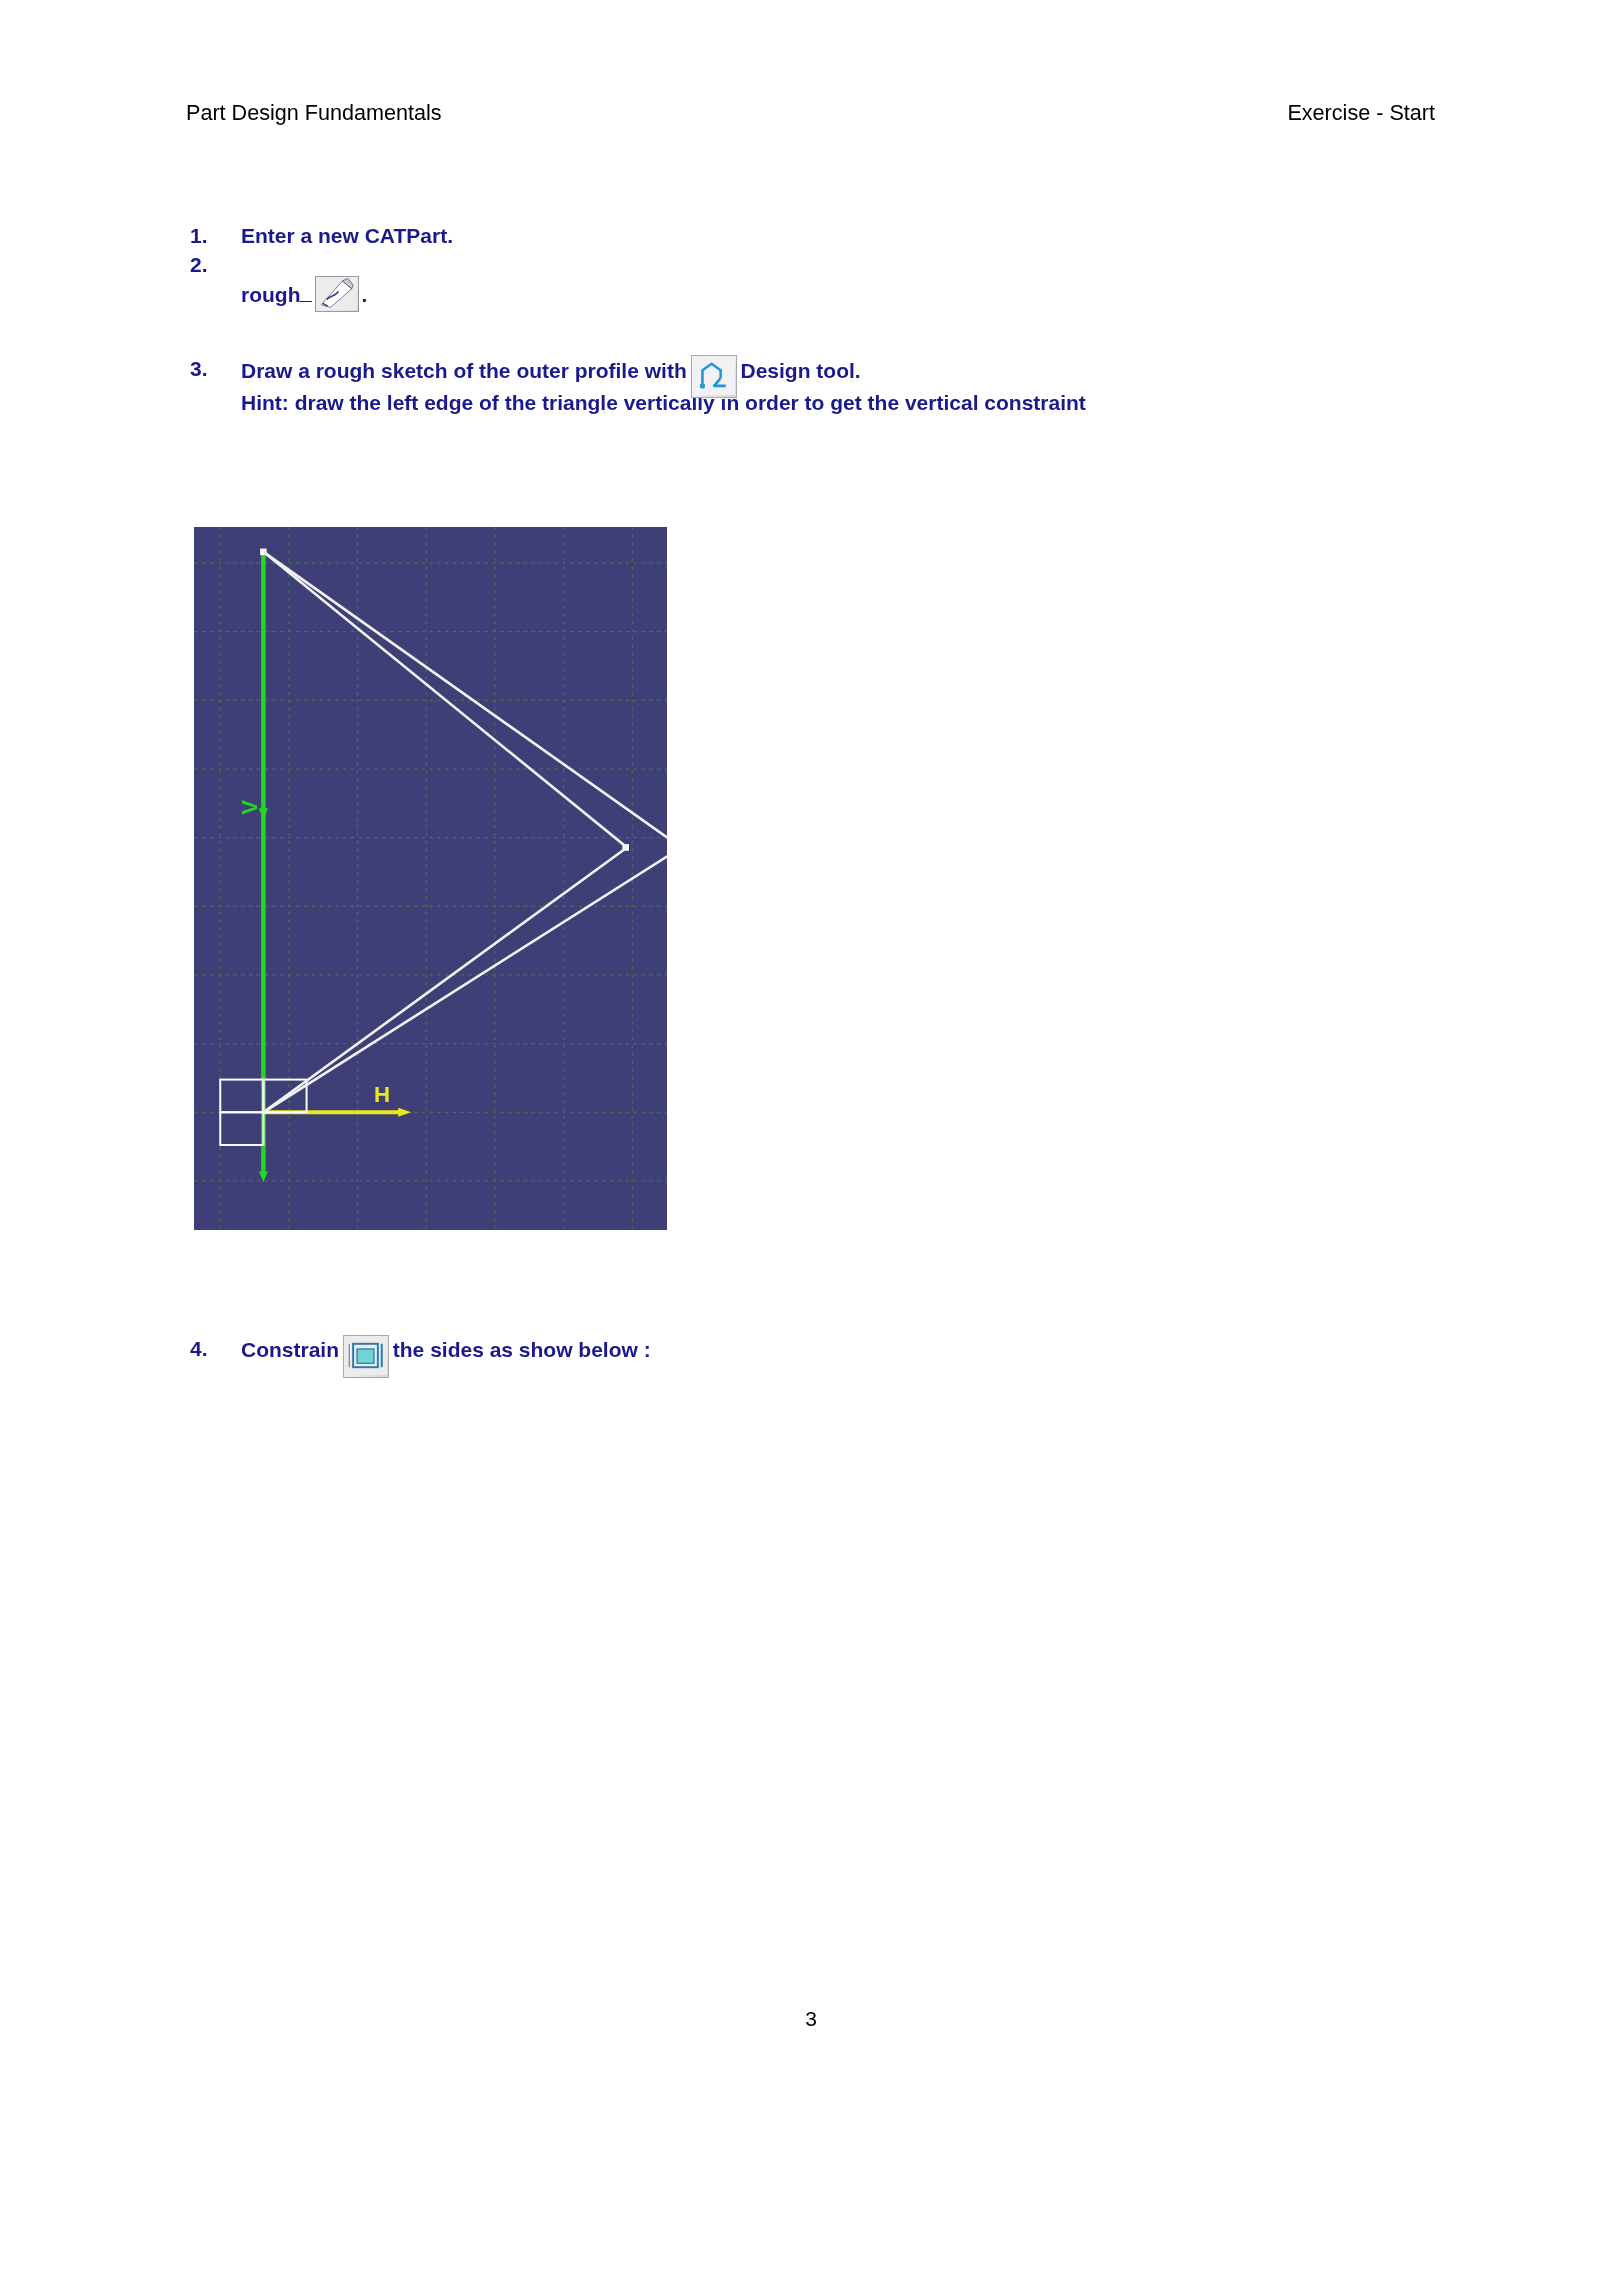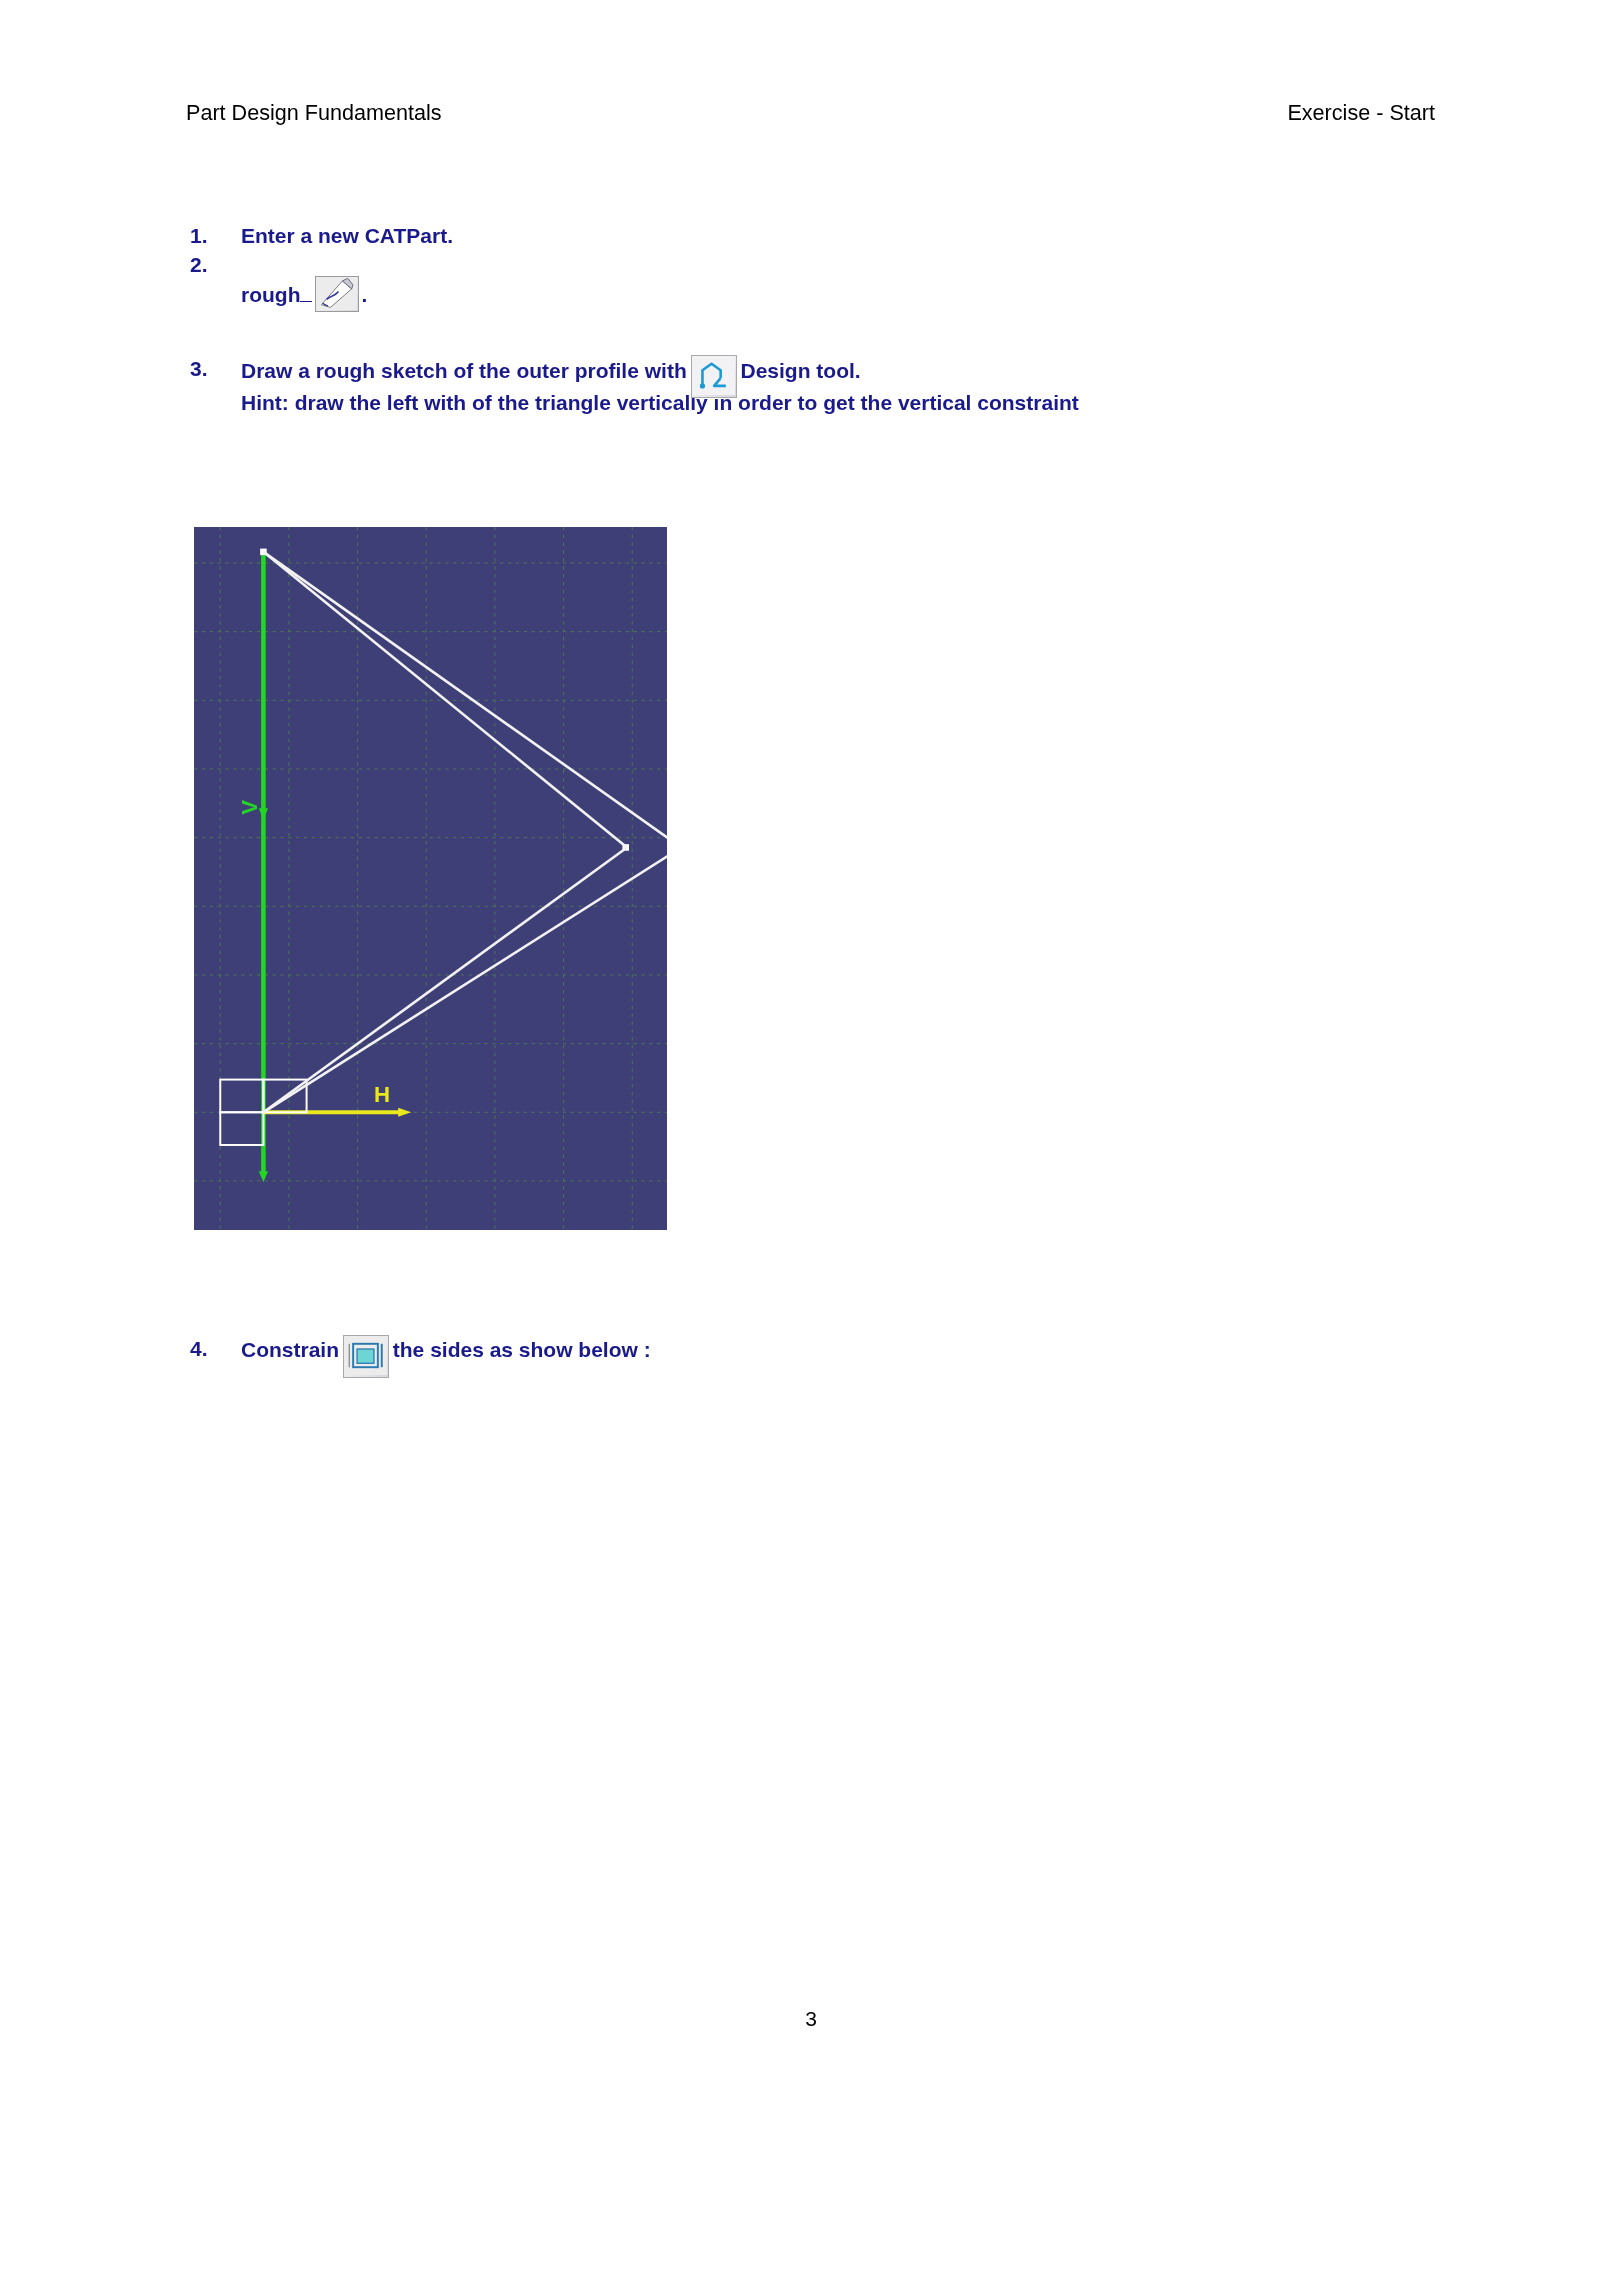--- a/index.html
+++ b/index.html
@@ -167,21 +167,21 @@
         <span class="inline-row">
           <span>Draw a rough sketch of the outer profile with</span><span class="icon-box icon-profile">
             <svg width="43" height="39" viewBox="0 0 66 60">
               <rect x="0" y="0" width="66" height="60" fill="#f2f2f4"></rect>
               <path d="M16 46 L16 22 L30 12 L44 22 L44 34" stroke="#1c9ad6" stroke-width="4" fill="none" stroke-linejoin="round"></path>
               <path d="M44 34 L34 46 L52 46" stroke="#1c9ad6" stroke-width="4" fill="none" stroke-linejoin="round"></path>
               <circle cx="16" cy="46" r="4" fill="#1c9ad6"></circle>
             </svg>
           </span><span>Design tool.</span>
         </span>
-        <span class="step-line">Hint: draw the left with of the triangle vertically in order to get the vertical constraint</span>
+        <span class="step-line">Hint: draw the left edge of the triangle vertically in order to get the vertical constraint</span>
       </span>
     </div>
   </div>
 
   <div class="sketch">
     <svg width="473" height="703" viewBox="0 0 723 1075">
       <rect x="0" y="0" width="723" height="1075" fill="#3f3f77"></rect>
 
       <g stroke="#4f7f4f" stroke-width="1.5" stroke-dasharray="5 7" opacity="0.85">
         <line x1="40" y1="0" x2="40" y2="1075"></line>

